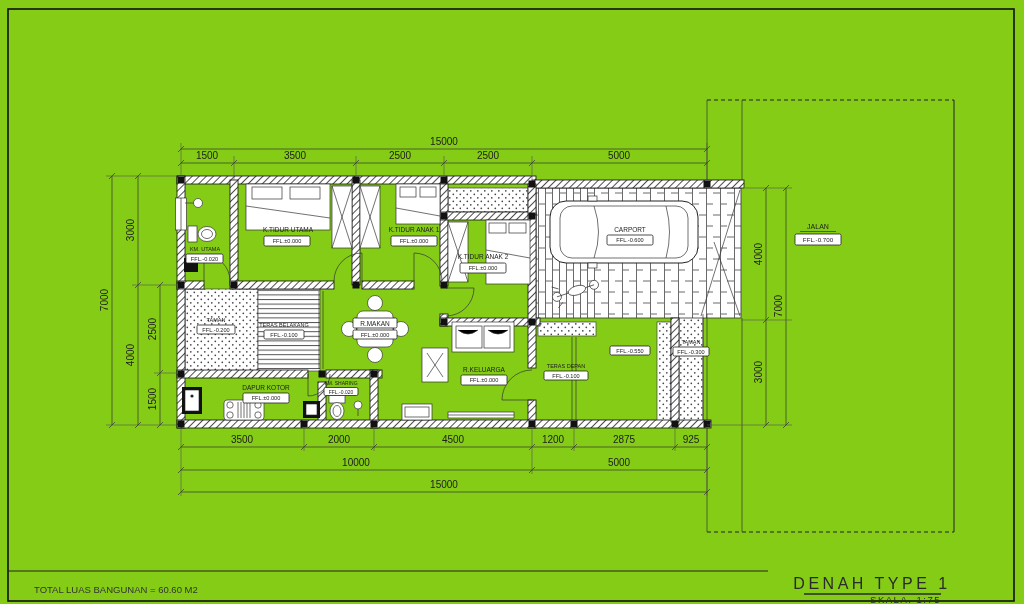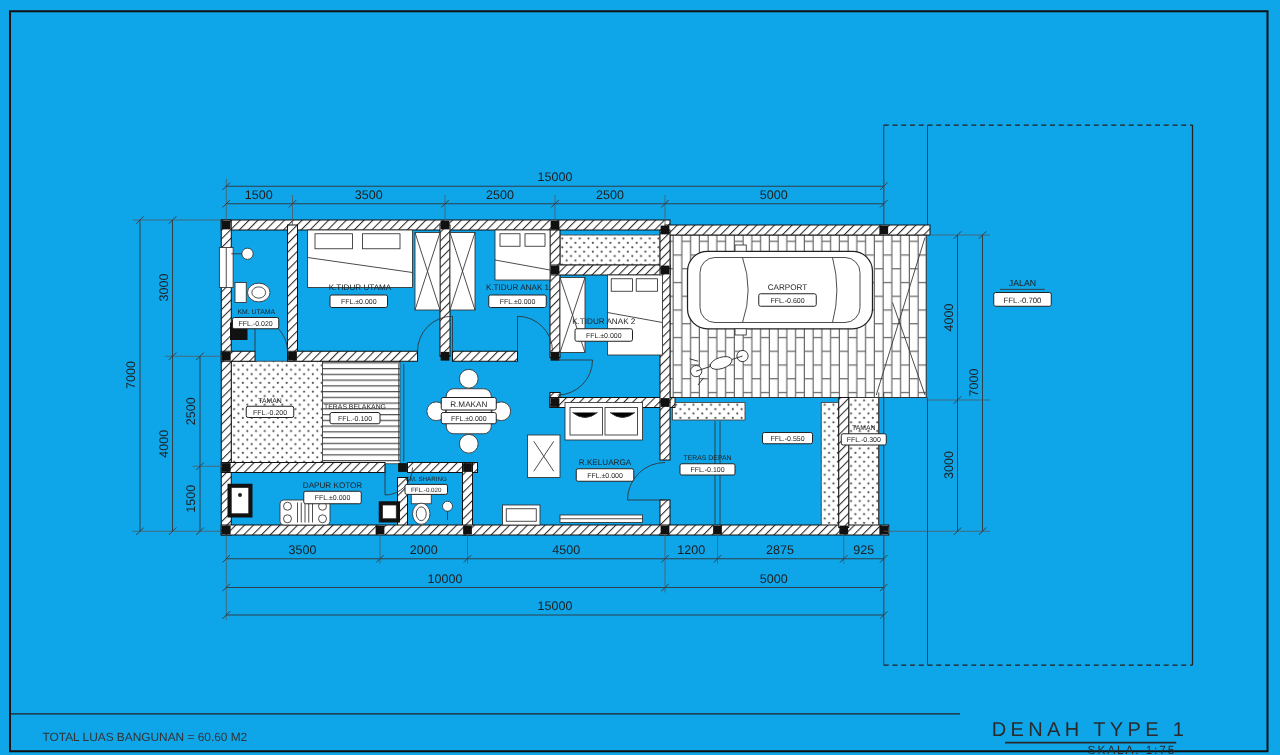--- a/index.html
+++ b/index.html
@@ -1,16 +1,16 @@
 <!DOCTYPE html>
 <html><head>
 <meta charset="utf-8">
 <style>
   html,body{margin:0;padding:0;background:#e8e8e8;}
-  #stage{position:relative;width:1024px;height:604px;background:#0ea5e9;overflow:hidden;
+  #stage{position:relative;width:1024px;height:604px;background:#84cc16;overflow:hidden;
          font-family:"Liberation Sans",sans-serif;}
   svg{position:absolute;left:0;top:0;}
   .ln{stroke:#222;stroke-width:1;fill:none;}
   .thin{stroke-width:0.7;stroke:#333;}
   .xthin{stroke-width:0.6;stroke:#555;}
   .wall{fill:url(#hatch);stroke:#111;stroke-width:0.8;}
   .blk{fill:#111;stroke:none;}
   .dash{stroke-dasharray:4 3;}
   .txt{font-family:"Liberation Sans",sans-serif;fill:#1d1d1d;}
   .dim{font-size:10px;}

